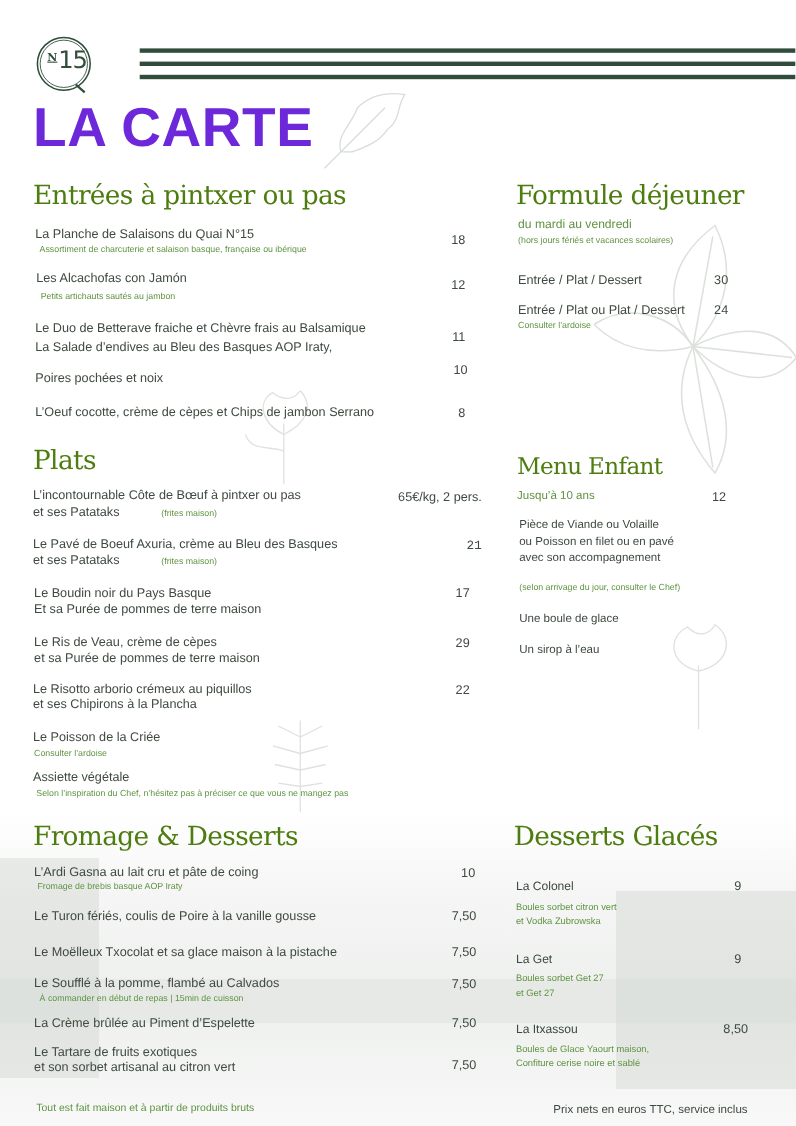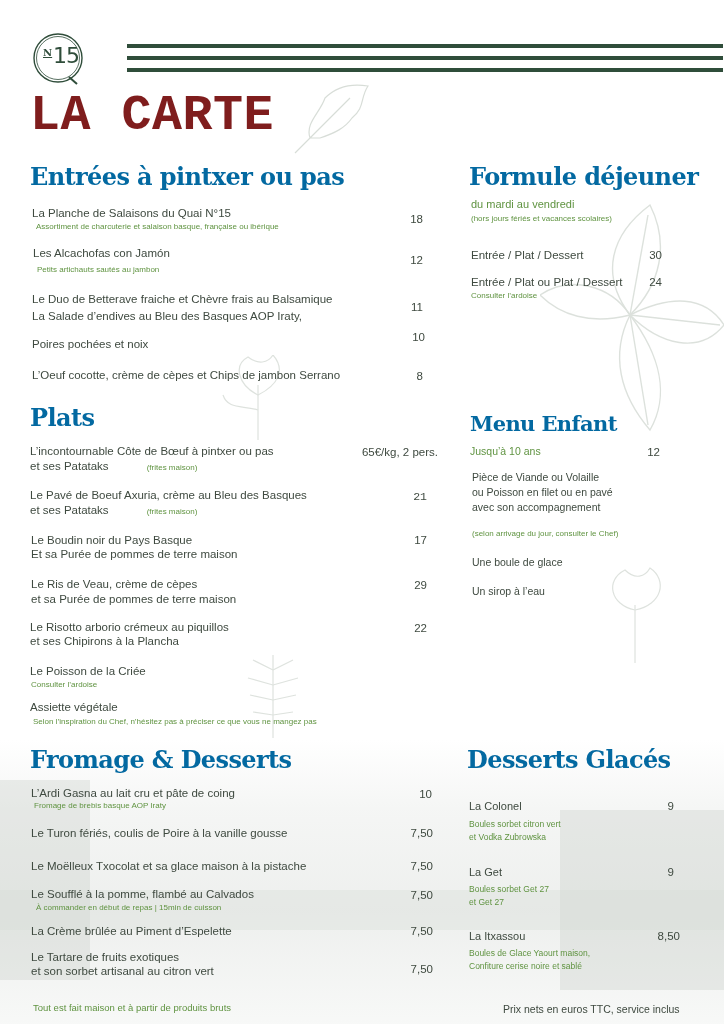--- a/index.html
+++ b/index.html
@@ -16,28 +16,28 @@
   }
   .bg-city .bldg { position: absolute; background: rgba(200,206,200,0.35); }
   .deco { position: absolute; z-index: 0; opacity: 0.55; }
   .logo {
     position: absolute; left: 31px; top: 32px; width: 54px; height: 54px; z-index: 2;
   }
   .stripes { position: absolute; left: 127px; top: 44px; width: 596px; z-index: 2; }
   .stripes div { height: 4px; background: #2f4d3a; margin-bottom: 8px; }
   .title {
     position: absolute; left: 30px; top: 88px; z-index: 2;
-    font-family: Liberation Mono, monospace;
-    font-size: 50px; font-weight: bold; color: #7f1d1d; letter-spacing: 0.5px;
+    font-family: Liberation Sans, sans-serif;
+    font-size: 50px; font-weight: bold; color: #6d28d9; letter-spacing: 0.5px;
     line-height: 56px;
   }
   .h2 {
     position: absolute; z-index: 2;
     font-family: "DejaVu Serif", "Liberation Serif", serif;
-    font-weight: bold; color: #0369a1; font-size: 24px; line-height: 28px;
+    font-weight: normal; color: #4d7c0f; font-size: 24px; line-height: 28px;
     letter-spacing: -0.6px; white-space: nowrap;
   }
   .item { position: absolute; z-index: 2; font-size: 11.5px; line-height: 15px; color: #3f4a40; white-space: nowrap; }
   .sub { position: absolute; z-index: 2; font-size: 8px; line-height: 10px; color: #5f9340; white-space: nowrap; }
   .subg { position: absolute; z-index: 2; font-size: 9.5px; line-height: 13px; color: #5f9340; white-space: nowrap; }
   .price { position: absolute; z-index: 2; font-size: 11.5px; line-height: 15px; color: #3f4a40; white-space: nowrap; text-align: right; }
   .inline-note { font-size: 8px; color: #5f9340; margin-left: 38px; }
   .footer-note { position: absolute; z-index: 2; font-size: 9.5px; color: #5f9340; white-space: nowrap; }
   .footer-right { position: absolute; z-index: 2; font-size: 10.5px; color: #3f4a40; white-space: nowrap; }
 </style>
@@ -138,21 +138,21 @@
 <div class="sub" style="left:471px;top:291px;">Consulter l’ardoise</div>
 
 <div class="h2" style="left:30px;top:404px;">Plats</div>
 
 <div class="item" style="left:30px;top:444px;">L’incontournable Côte de Bœuf à pintxer ou pas</div>
 <div class="item" style="left:30px;top:459px;"><span>et ses Patataks</span><span class="inline-note">(frites maison)</span></div>
 <div class="price" style="left:340px;top:445px;width:98px;">65€/kg, 2 pers.</div>
 
 <div class="item" style="left:30px;top:488px;">Le Pavé de Boeuf Axuria, crème au Bleu des Basques</div>
 <div class="item" style="left:30px;top:503px;"><span>et ses Patataks</span><span class="inline-note">(frites maison)</span></div>
-<div class="price" style="left:405px;top:489px;width:22px;font-family:Liberation Mono, monospace;">21</div>
+<div class="price" style="left:416px;top:489px;width:22px;font-family:Liberation Mono, monospace;">21</div>
 
 <div class="item" style="left:31px;top:533px;">Le Boudin noir du Pays Basque</div>
 <div class="item" style="left:31px;top:547px;">Et sa Purée de pommes de terre maison</div>
 <div class="price" style="left:405px;top:533px;width:22px;">17</div>
 
 <div class="item" style="left:31px;top:577px;">Le Ris de Veau, crème de cèpes</div>
 <div class="item" style="left:31px;top:592px;">et sa Purée de pommes de terre maison</div>
 <div class="price" style="left:405px;top:578px;width:22px;">29</div>
 
 <div class="item" style="left:30px;top:620px;">Le Risotto arborio crémeux au piquillos</div>

